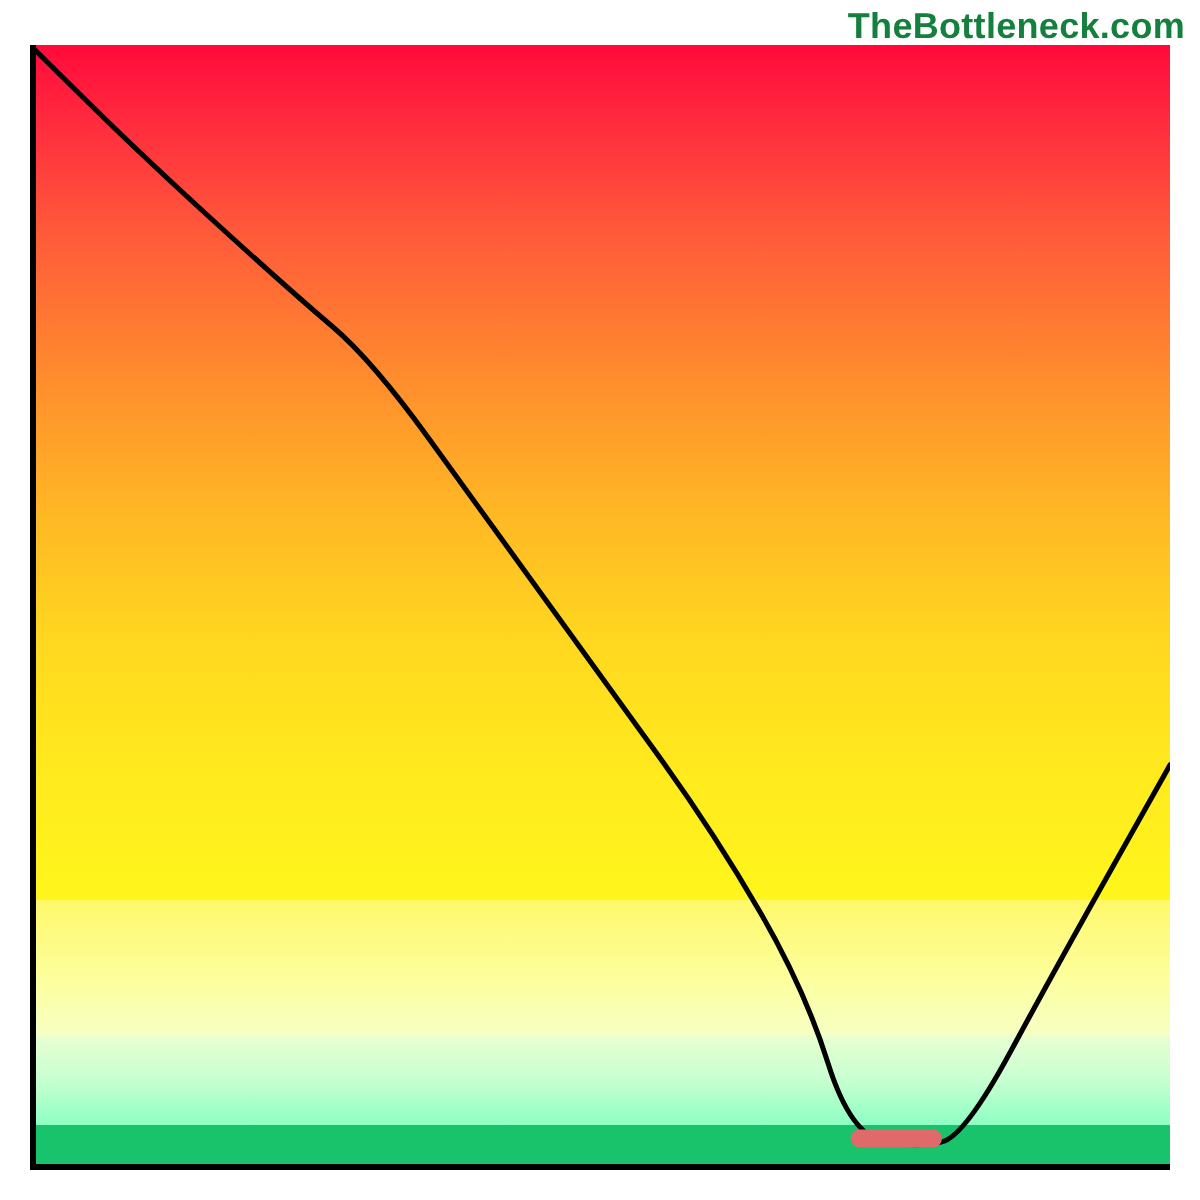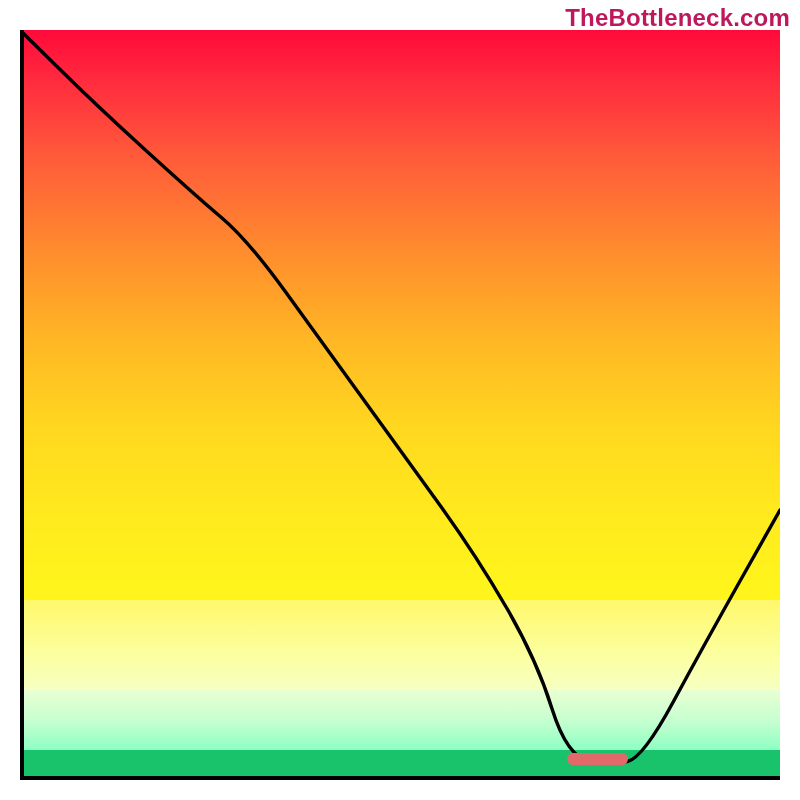--- a/index.html
+++ b/index.html
@@ -15,21 +15,21 @@
     position: relative;
     width: 800px;
     height: 800px;
   }
   .watermark {
     position: absolute;
     top: 4px;
     right: 10px;
     font-size: 24px;
     font-weight: 600;
-    color: #be185d;
+    color: #15803d;
     letter-spacing: 0.2px;
     z-index: 30;
   }
   .plot {
     position: absolute;
     left: 20px;
     top: 30px;
     width: 760px;
     height: 750px;
     box-sizing: border-box;

